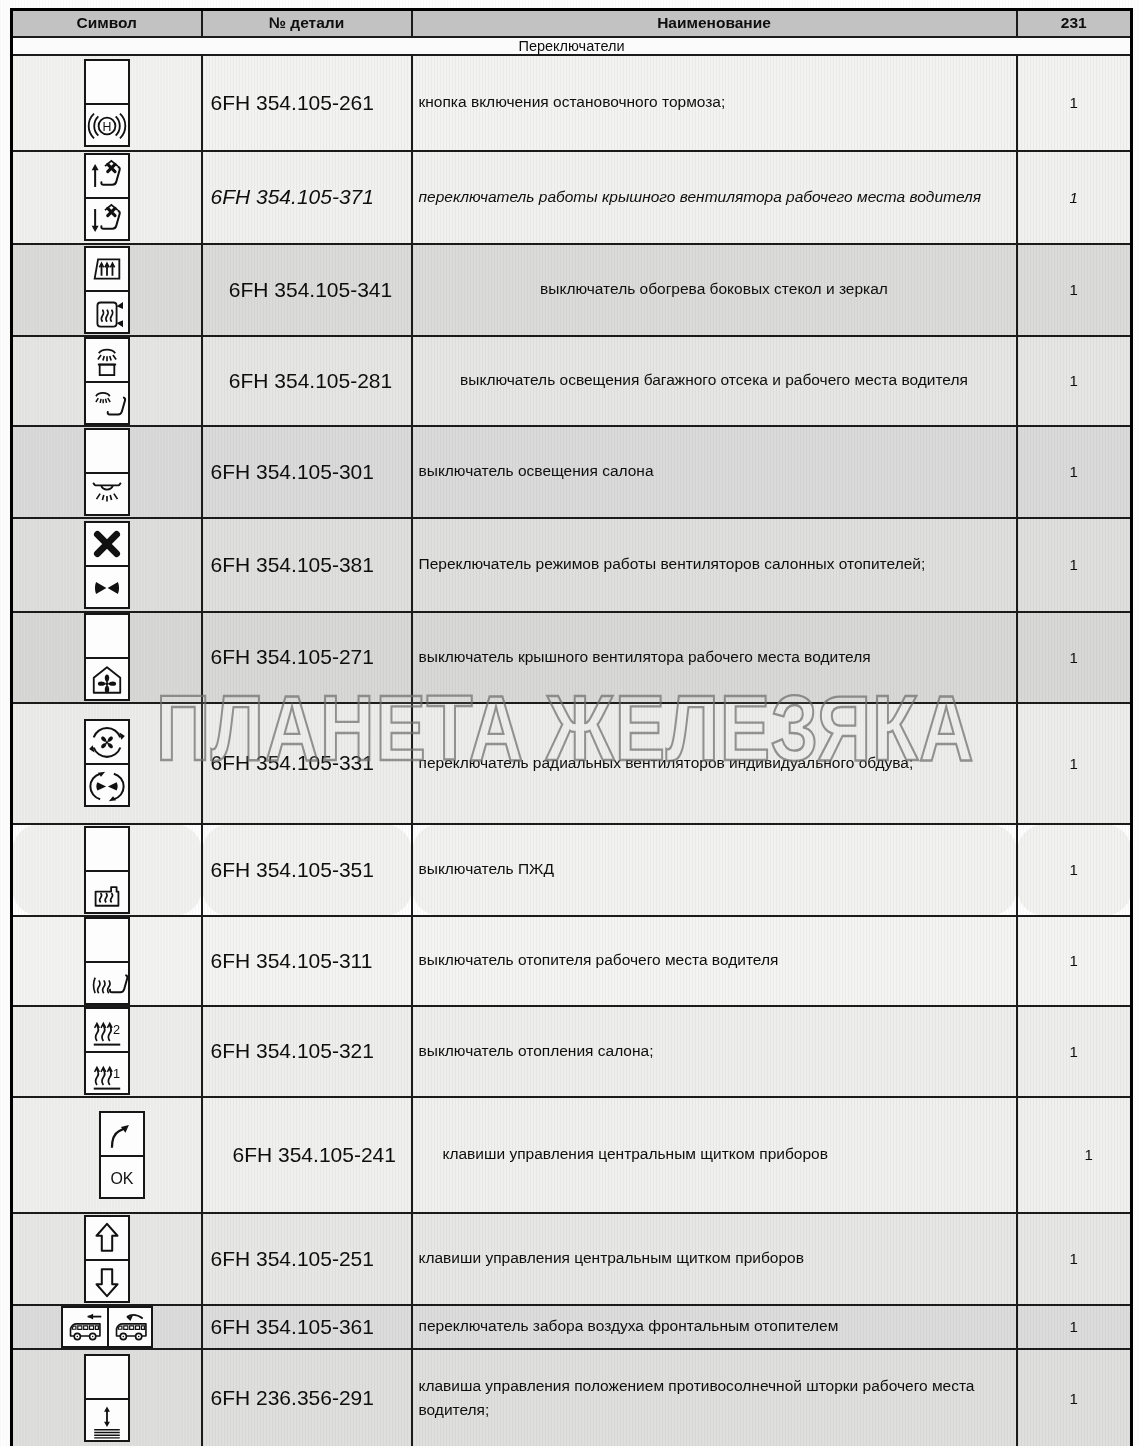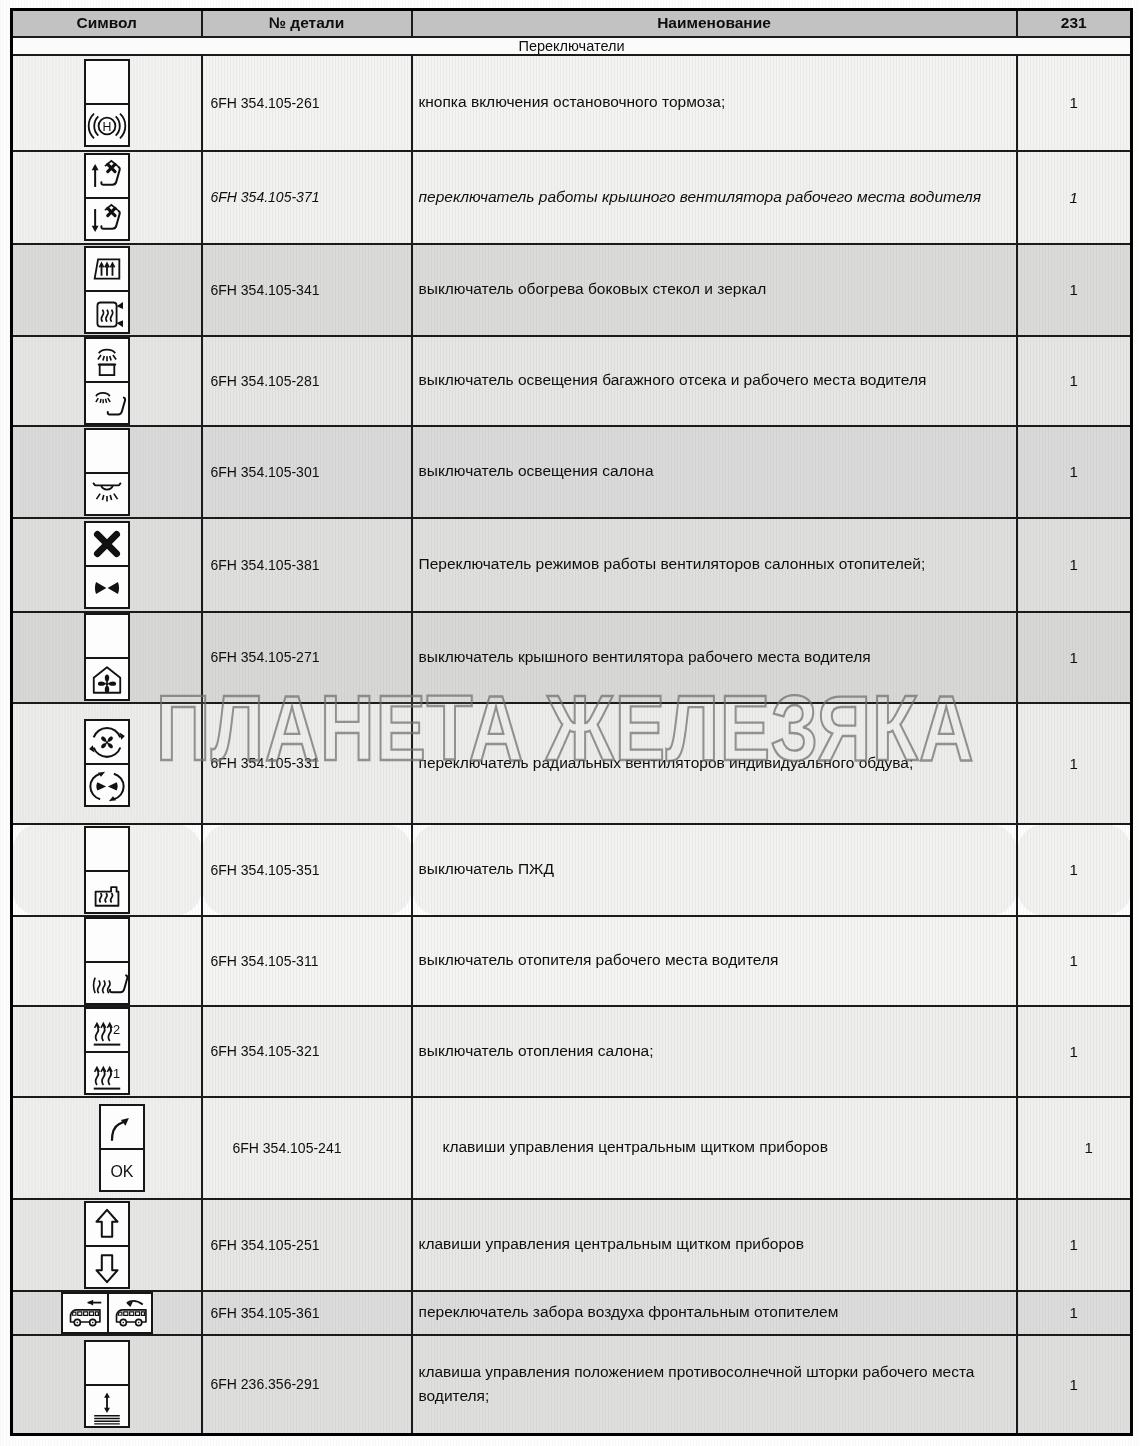--- a/index.html
+++ b/index.html
@@ -17,37 +17,37 @@
   }
   col.c-sym{width:190px} col.c-pn{width:210px} col.c-nm{width:605px} col.c-q{width:115px}
   th, td { border:2px solid #1b1b1b; padding:0; vertical-align:middle; }
   thead th {
     background:#c2c2c2; height:27px; font-size:15.5px; font-weight:bold; text-align:center;
   }
   tr.section td { height:14px; text-align:center; font-size:14.5px; background:#fbfbfb; }
   tbody td {
     background-image: repeating-linear-gradient(90deg, rgba(70,70,70,0.055) 0 1px, transparent 1px 3px);
   }
-  td.pn { font-size:14px; padding-left:8px; }
+  td.pn { font-size:21px; padding-left:8px; }
   td.nm { font-size:15.5px; padding-left:6px; padding-right:6px; line-height:1.55;margin-top:40px; }
   td.qty { text-align:center; font-size:15px; }
   td.sym { text-align:center; }
   
   tr.r1  td{height:96px;  background-color:#f3f3f1;}
   tr.r2  td{height:93px;  background-color:#f1f1ef;font-style:italic;}
-  tr.r3  td{height:92px;  background-color:#dbdbd9;}
-  tr.r4  td{height:88px;  background-color:#e6e6e4;}
+  tr.r3  td{height:92px;  background-color:#dbdbd9;text-align:center;}
+  tr.r4  td{height:88px;  background-color:#e6e6e4;text-align:center;}
   tr.r5  td{height:92px;  background-color:#dadada;}
   tr.r6  td{height:94px;  background-color:#dfdfdd;}
   tr.r7  td{height:91px;  background-color:#d8d8d6;}
   tr.r8  td{height:121px;  background-color:#ededeb;}
   tr.r9  td{height:92px;  background-color:#f2f2f0;border-radius:28px;}
   tr.r10 td{height:78px;  background-color:#f4f4f2;}
   tr.r11 td{height:91px;  background-color:#eeeeec;}
-  tr.r12 td{height:102px;  background-color:#f0f0ee;padding-left:30px;}
+  tr.r12 td{height:116px;  background-color:#f0f0ee;padding-left:30px;}
   tr.r13 td{height:92px;  background-color:#e7e7e5;}
   tr.r14 td{height:42px;  background-color:#dcdcdc;}
   tr.r15 td{height:100px; background-color:#dfdfdd;}
   
   .rocker { width:46px; margin:0 auto; background:#fdfdfd; border:2px solid #161616; }
   .rocker .cell { width:42px; height:42px; }
   .rocker .cell + .cell { border-top:2px solid #161616; }
   .rocker svg { display:block; }
   .rocker-h { display:flex; width:92px; margin:0 auto; background:#fdfdfd; border:2px solid #161616; }
   .rocker-h .hcell { width:44px; height:38px; }

